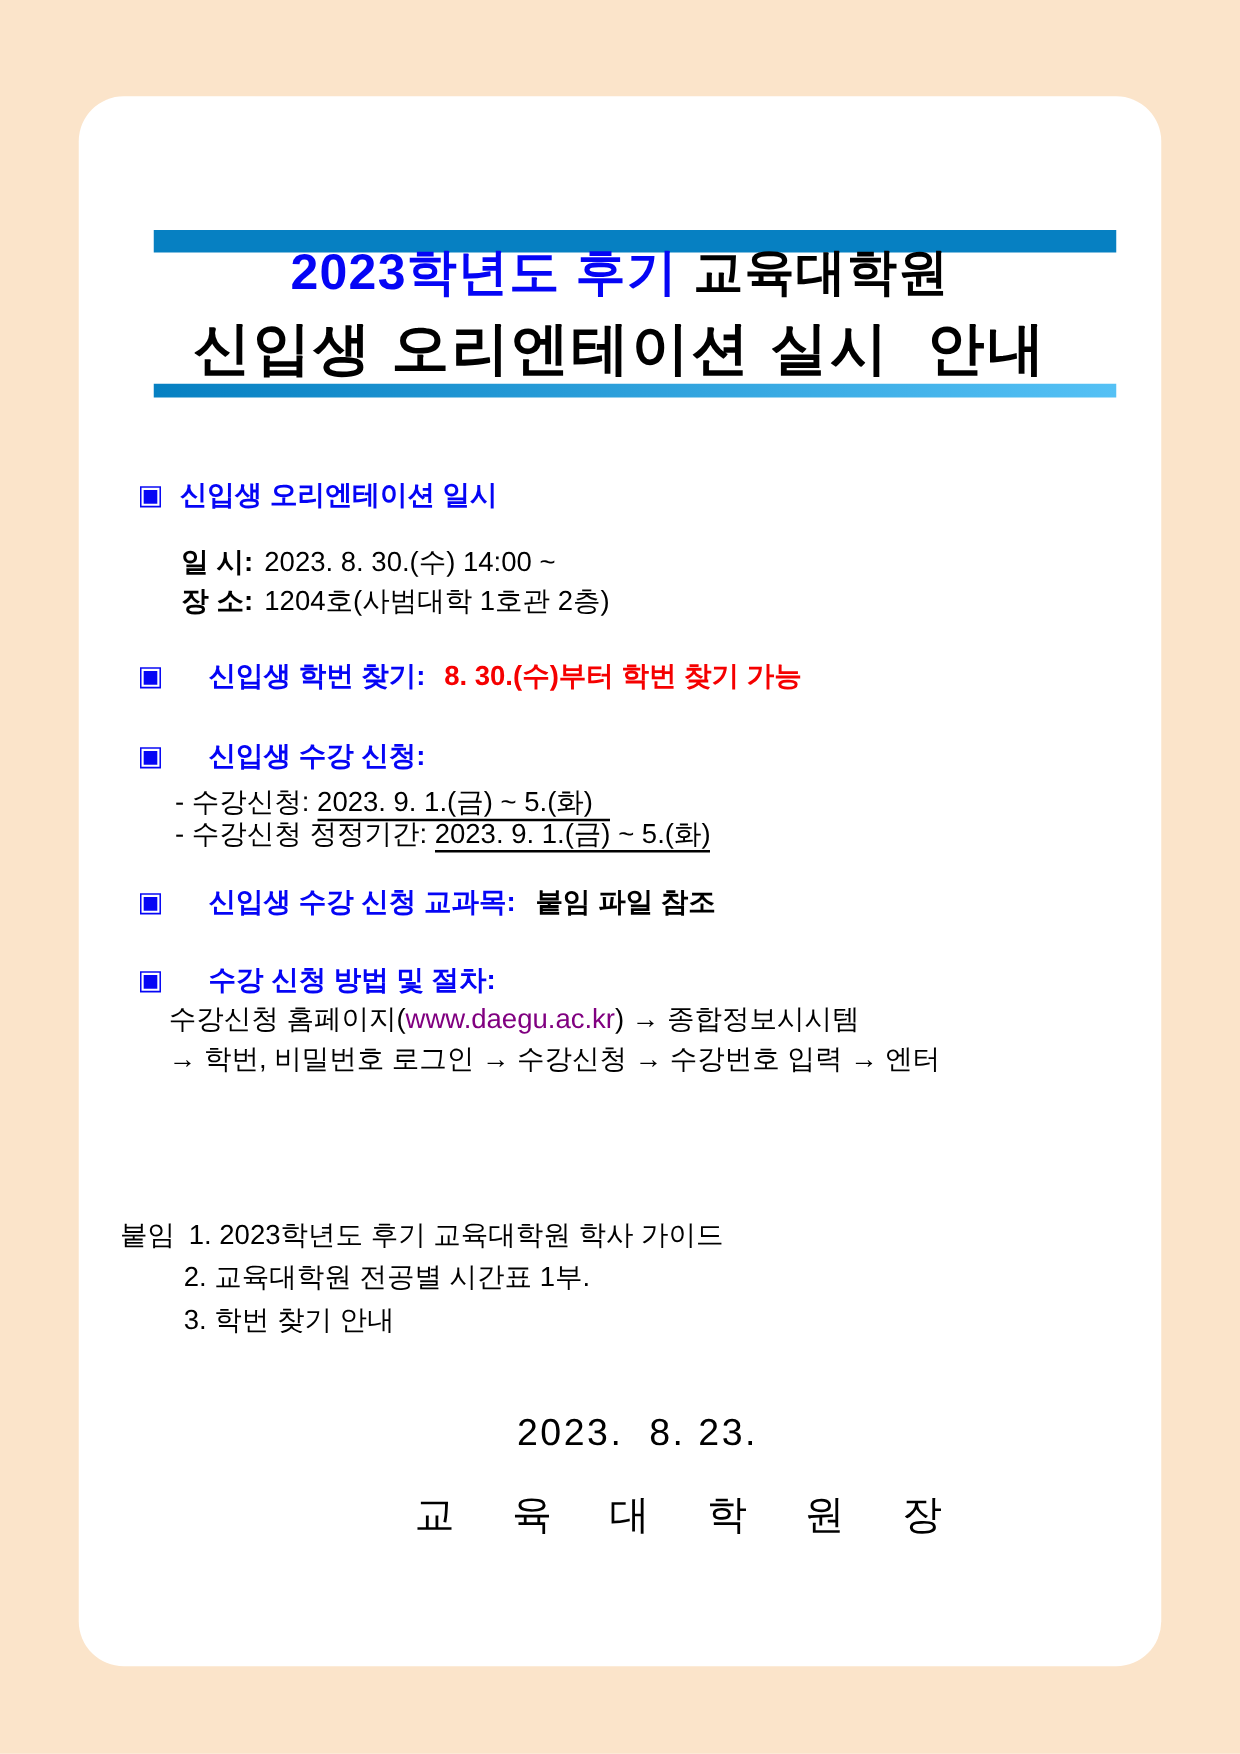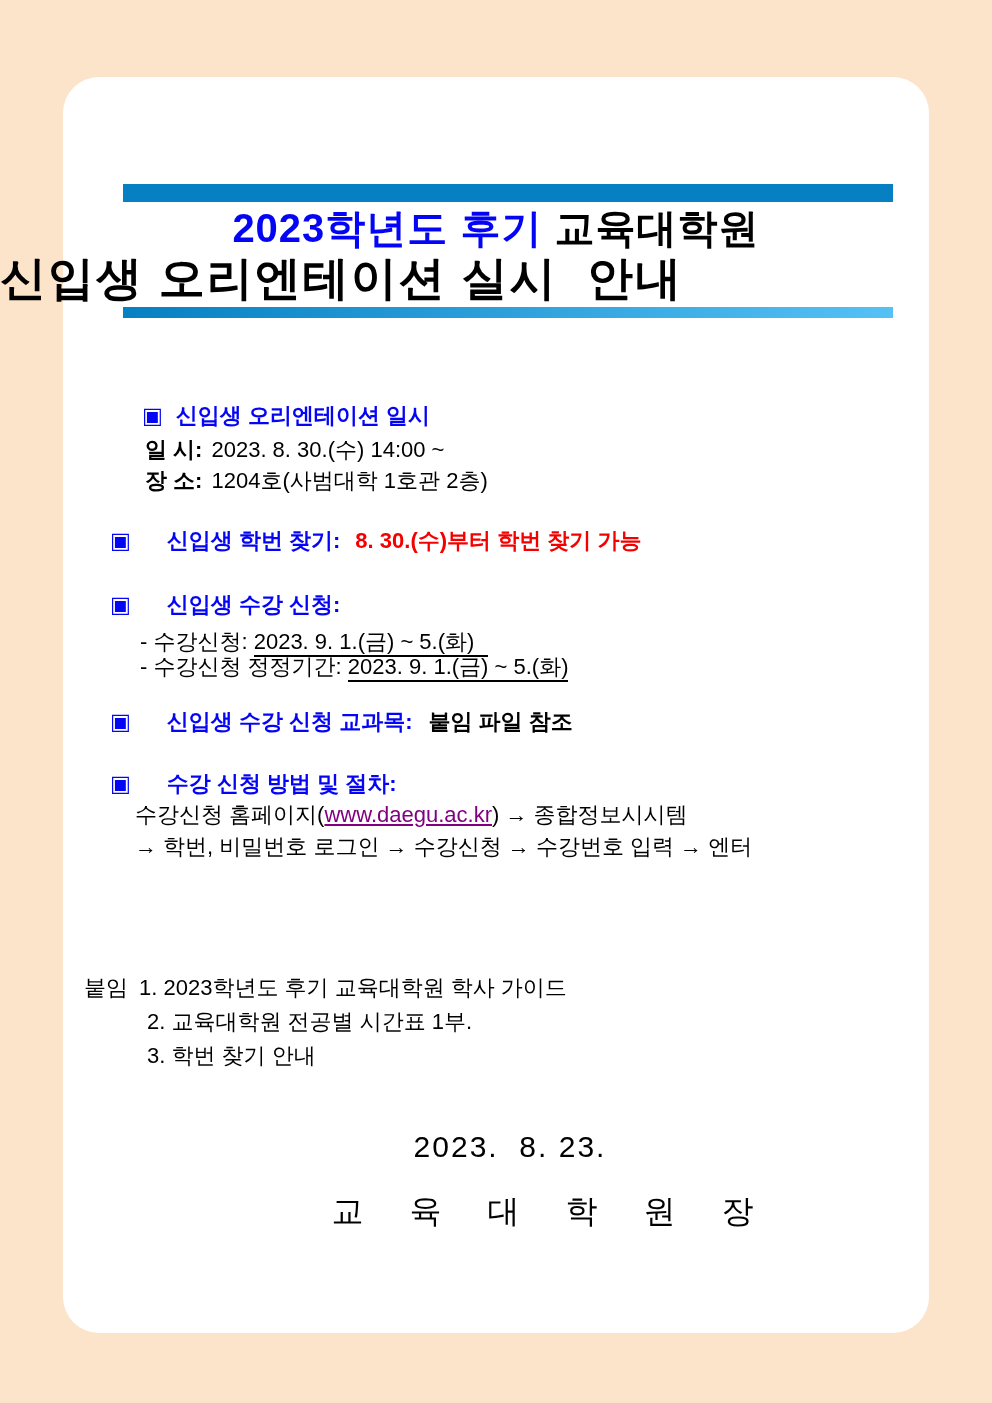--- a/index.html
+++ b/index.html
@@ -16,40 +16,40 @@
   .abs{position:absolute;white-space:pre-wrap;}
   .top-bar{
     position:absolute;left:123px;top:184px;width:770px;height:18px;
     background:var(--bar_blue,#0680c2);
   }
   .grad-bar{
     position:absolute;left:123px;top:307px;width:770px;height:11px;
     background:linear-gradient(to right,var(--bar_blue,#0680c2),var(--bar_light,#55c1f5));
   }
   .title1{
-    left:0;top:204px;width:992px;text-align:center;
+    left:0;top:194px;width:992px;text-align:center;
     font-size:40px;line-height:48px;font-weight:bold;letter-spacing:1px;
   }
   .title1 .accent{color:var(--accent_blue,#0000ff);}
   .title2{
-    left:0;top:250px;width:992px;
+    left:0;top:250px;width:992px;text-align:center;
     font-size:46px;line-height:56px;font-weight:bold;letter-spacing:2px;
   }
   .line{font-size:22px;line-height:27px;}
   .bullet{color:var(--accent_blue,#0000ff);font-size:22px;font-weight:bold;}
   .hd{color:var(--accent_blue,#0000ff);font-weight:bold;margin-left:13px;}
   .hd.wide{margin-left:36px;}
   .lbl{font-weight:bold;}
   .val{margin-left:9px;}
   .red{color:var(--red,#ff0000);font-weight:bold;margin-left:15px;}
   .blackbold{font-weight:bold;margin-left:16px;}
   .u{border-bottom:2px solid #000;padding-bottom:1px;}
   .u-trail{padding-right:14px;}
   .link{
-    color:var(--link_purple,#800080);text-decoration:underline;cursor:pointer;
+    color:var(--link_purple,#800080);cursor:pointer;
   }
   .att-label{margin-right:11px;}
   .date{
     left:0;top:1130px;width:992px;text-align:center;
     font-size:30px;line-height:34px;letter-spacing:2px;padding-left:14px;
   }
   .signature{
     left:0;top:1192px;width:992px;text-align:center;
     font-family:"Liberation Serif","DejaVu Serif",serif;
     font-size:32px;line-height:38px;letter-spacing:19px;padding-left:56px;
@@ -61,34 +61,34 @@
 <div class="panel"></div>
 
 <div class="top-bar"></div>
 
 <div class="abs title1"><span class="accent">2023학년도 후기</span><span> 교육대학원</span></div>
 
 <div class="abs title2">신입생 오리엔테이션 실시  안내</div>
 
 <div class="grad-bar"></div>
 
-<div class="abs line" style="left:110px;top:402px;margin-left:32px;"><span class="bullet">▣</span><span class="hd">신입생 오리엔테이션 일시</span></div>
+<div class="abs line" style="left:110px;top:382px;"><span class="bullet">▣</span><span class="hd">신입생 오리엔테이션 일시</span></div>
 <div class="abs line" style="left:145px;top:436px;"><span class="lbl">일 시:</span><span class="val">2023. 8. 30.(수) 14:00 ~</span></div>
 <div class="abs line" style="left:145px;top:467px;"><span class="lbl">장 소:</span><span class="val">1204호(사범대학 1호관 2층)</span></div>
 
 <div class="abs line" style="left:110px;top:527px;"><span class="bullet">▣</span><span class="hd wide">신입생 학번 찾기:</span><span class="red">8. 30.(수)부터 학번 찾기 가능</span></div>
 
 <div class="abs line" style="left:110px;top:591px;"><span class="bullet">▣</span><span class="hd wide">신입생 수강 신청:</span></div>
 <div class="abs line" style="left:140px;top:628px;"><span>- 수강신청: </span><span class="u u-trail">2023. 9. 1.(금) ~ 5.(화)</span></div>
 <div class="abs line" style="left:140px;top:653px;"><span>- 수강신청 정정기간: </span><span class="u">2023. 9. 1.(금) ~ 5.(화)</span></div>
 
 <div class="abs line" style="left:110px;top:708px;"><span class="bullet">▣</span><span class="hd wide">신입생 수강 신청 교과목:</span><span class="blackbold">붙임 파일 참조</span></div>
 
 <div class="abs line" style="left:110px;top:770px;"><span class="bullet">▣</span><span class="hd wide">수강 신청 방법 및 절차:</span></div>
 <div class="abs line" style="left:135px;top:801px;"><span>수강신청 홈페이지(</span><span class="link">www.daegu.ac.kr</span><span>) → 종합정보시시템</span></div>
 <div class="abs line" style="left:135px;top:833px;">→ 학번, 비밀번호 로그인 → 수강신청 → 수강번호 입력 → 엔터</div>
 
-<div class="abs line" style="left:84px;top:974px;text-align:right;"><span class="att-label">붙임</span><span>1. 2023학년도 후기 교육대학원 학사 가이드</span></div>
+<div class="abs line" style="left:96px;top:974px;text-align:right;"><span class="att-label">붙임</span><span>1. 2023학년도 후기 교육대학원 학사 가이드</span></div>
 <div class="abs line" style="left:147px;top:1008px;"><span>2. 교육대학원 전공별 시간표 1부.</span></div>
 <div class="abs line" style="left:147px;top:1042px;"><span>3. 학번 찾기 안내</span></div>
 
 <div class="abs date">2023.  8. 23.</div>
 <div class="abs signature">교 육 대 학 원 장</div>
 
 </body></html>

